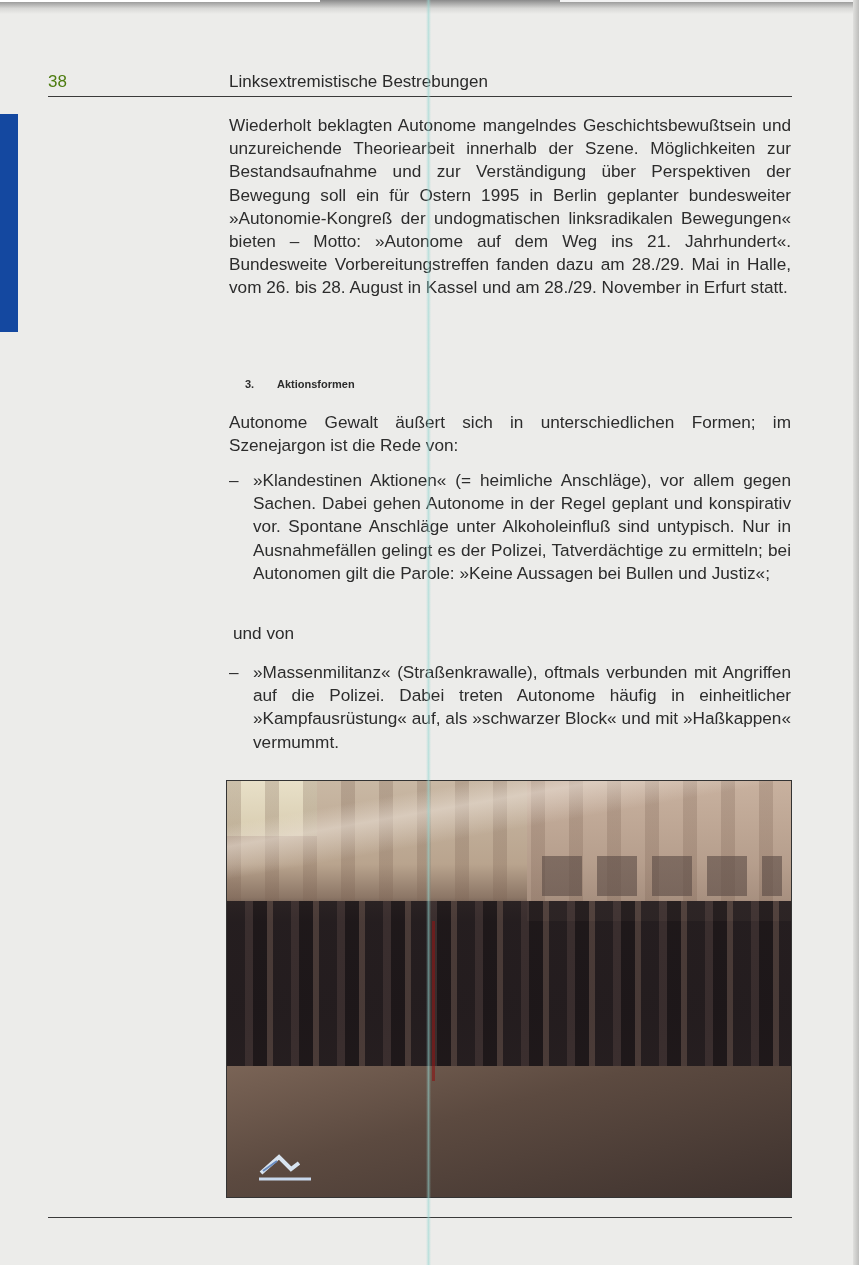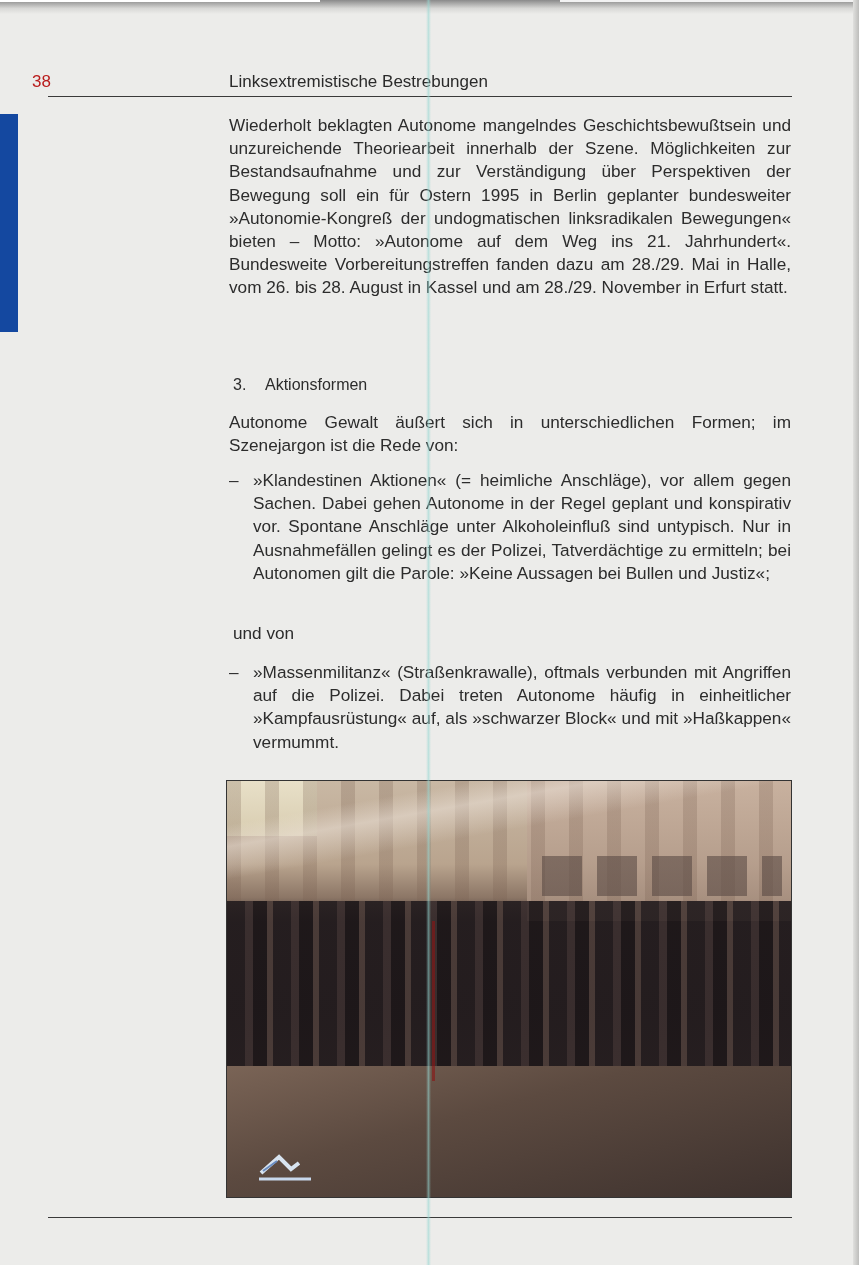--- a/index.html
+++ b/index.html
@@ -15,28 +15,28 @@
   }
   .top-shadow .white { position:absolute; left:0; top:0; width:320px; height:2px; background:#fff; }
   .top-shadow .white2 { position:absolute; left:560px; top:0; width:300px; height:2px; background:#f2f2f2; }
   .right-edge { position:absolute; right:0; top:0; width:6px; height:1265px; background: linear-gradient(90deg, #e0e0de, #bdbdbb); }
   .scan-line {
     position: absolute; left: 426px; top: 0; width: 5px; height: 1265px;
     background: linear-gradient(90deg, rgba(160,220,215,0.0), rgba(150,215,210,0.55), rgba(160,220,215,0.0));
     pointer-events: none; z-index: 5;
   }
   .blue-bar { position: absolute; left: 0; top: 114px; width: 18px; height: 218px; background: #1448a0; }
-  .page-number { position: absolute; left: 32px; top: 72px; font-size: 17px; color: #b91c1c; }
+  .page-number { position: absolute; left: 48px; top: 72px; font-size: 17px; color: #4d7c0f; }
   .running-head { position: absolute; left: 229px; top: 72px; font-size: 17px; color: #2a2a2a; }
   .header-rule { position: absolute; left: 48px; top: 96px; width: 744px; height: 1px; background: #3a3a3a; }
   .footer-rule { position: absolute; left: 48px; top: 1217px; width: 744px; height: 1px; background: #3a3a3a; }
   .content { position: absolute; left: 229px; top: 114px; width: 562px; font-size: 17.2px; line-height: 23.2px; color: #2c2c2c; }
   .content p { margin: 0; text-align: justify; }
   .p1 { margin-bottom: 0; }
-  .heading { font-weight: normal; font-size: 16px; position: absolute; top: 259px; left: 4px; }
+  .heading { font-weight: bold; font-size: 11px; position: absolute; top: 259px; left: 16px; }
   .heading .num { display:inline-block; width: 32px; }
   .p2 { position: absolute; top: 297px; left: 0; width: 562px; }
   .list { position: absolute; left: 0; width: 562px; }
   .list .dash { position: absolute; left: 0; top: 0; }
   .list .item-text { margin-left: 24px; text-align: justify; }
   .list1 { top: 355px; }
   .p3 { position: absolute; top: 508px; left: 4px; }
   .list2 { top: 547px; }
   .photo {
     position: absolute; left: 226px; top: 780px; width: 564px; height: 416px;

